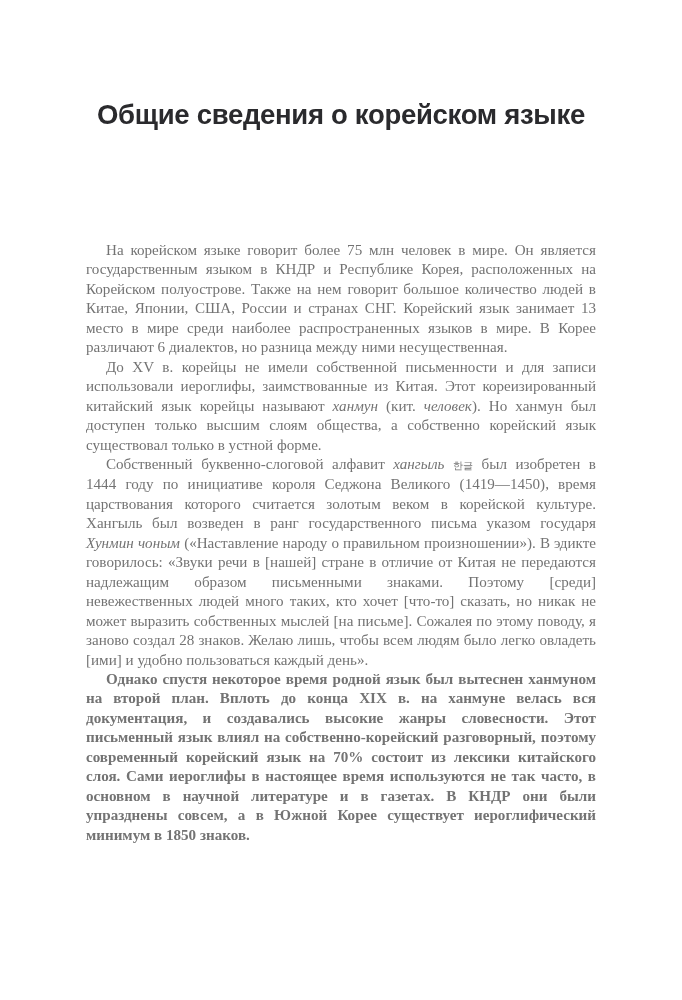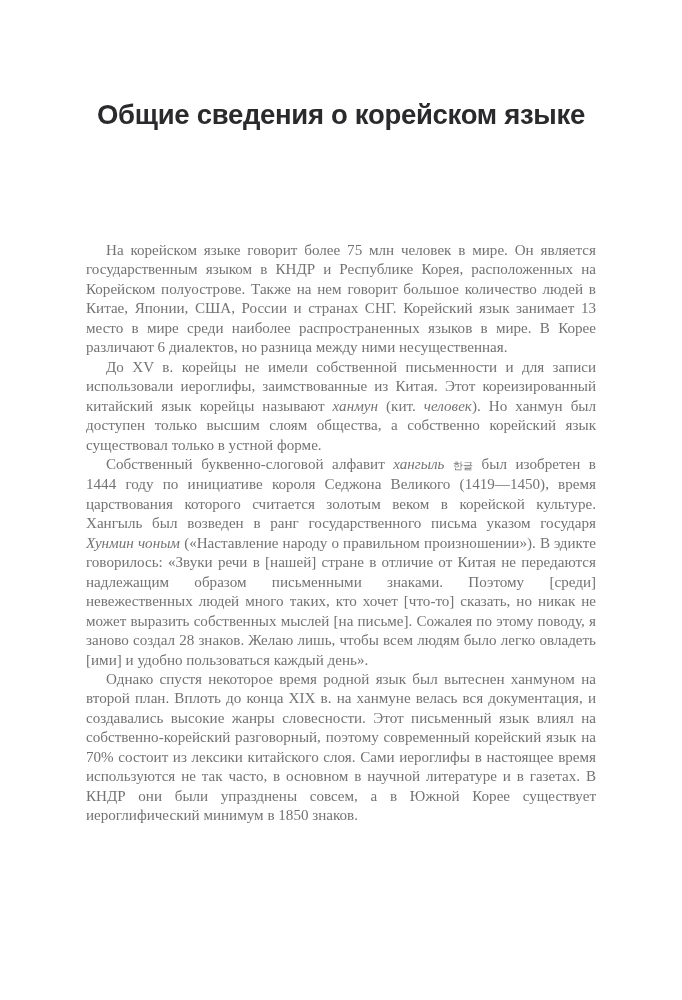--- a/index.html
+++ b/index.html
@@ -52,20 +52,21 @@
   .body-text p {
     margin: 0;
     text-indent: 20px;
     text-align: justify;
   }
   .body-text p:last-child {
     text-align: justify;
   }
   .body-text p.last-line-natural {
     text-align-last: left;
+    font-weight: bold;
   }
   i, em {
     font-style: italic;
   }
   .kr {
     font-family: "DejaVu Sans", sans-serif;
     font-style: normal;
     font-size: 10px;
   }
 </style>

